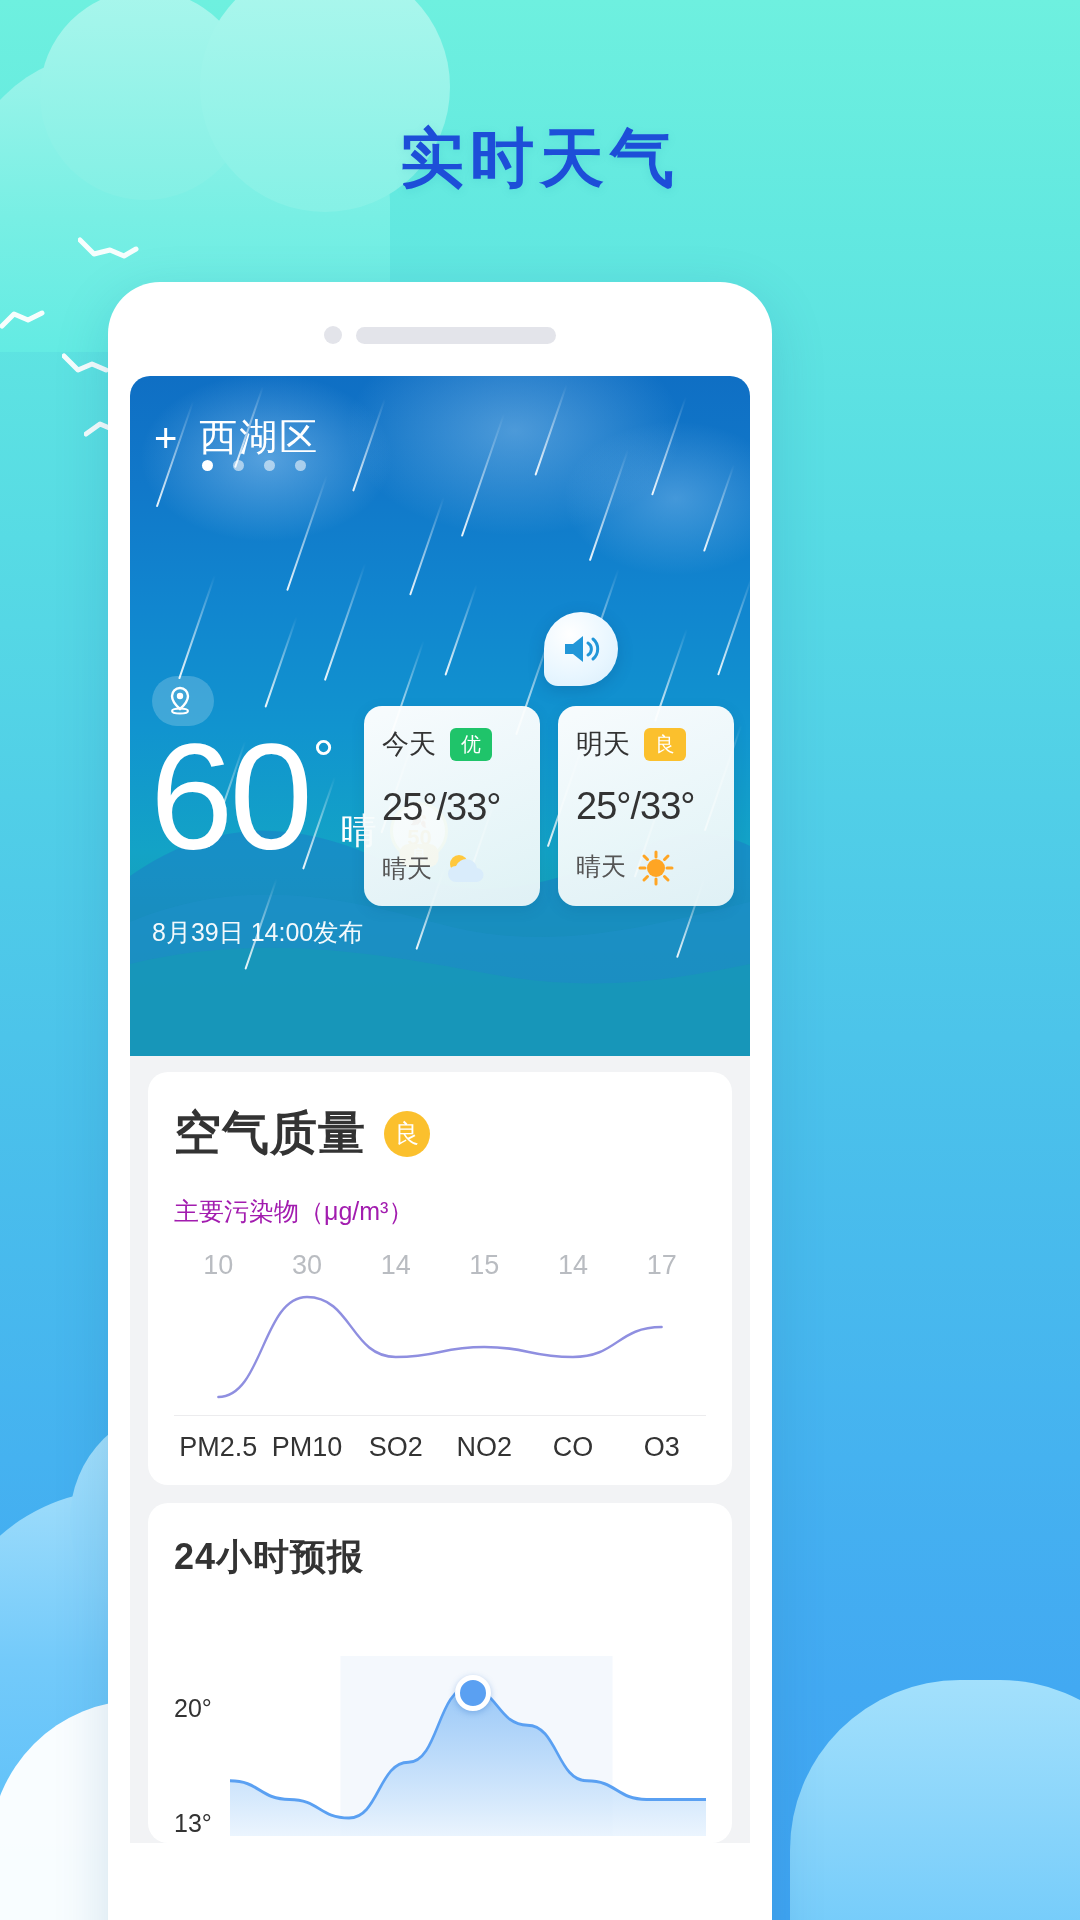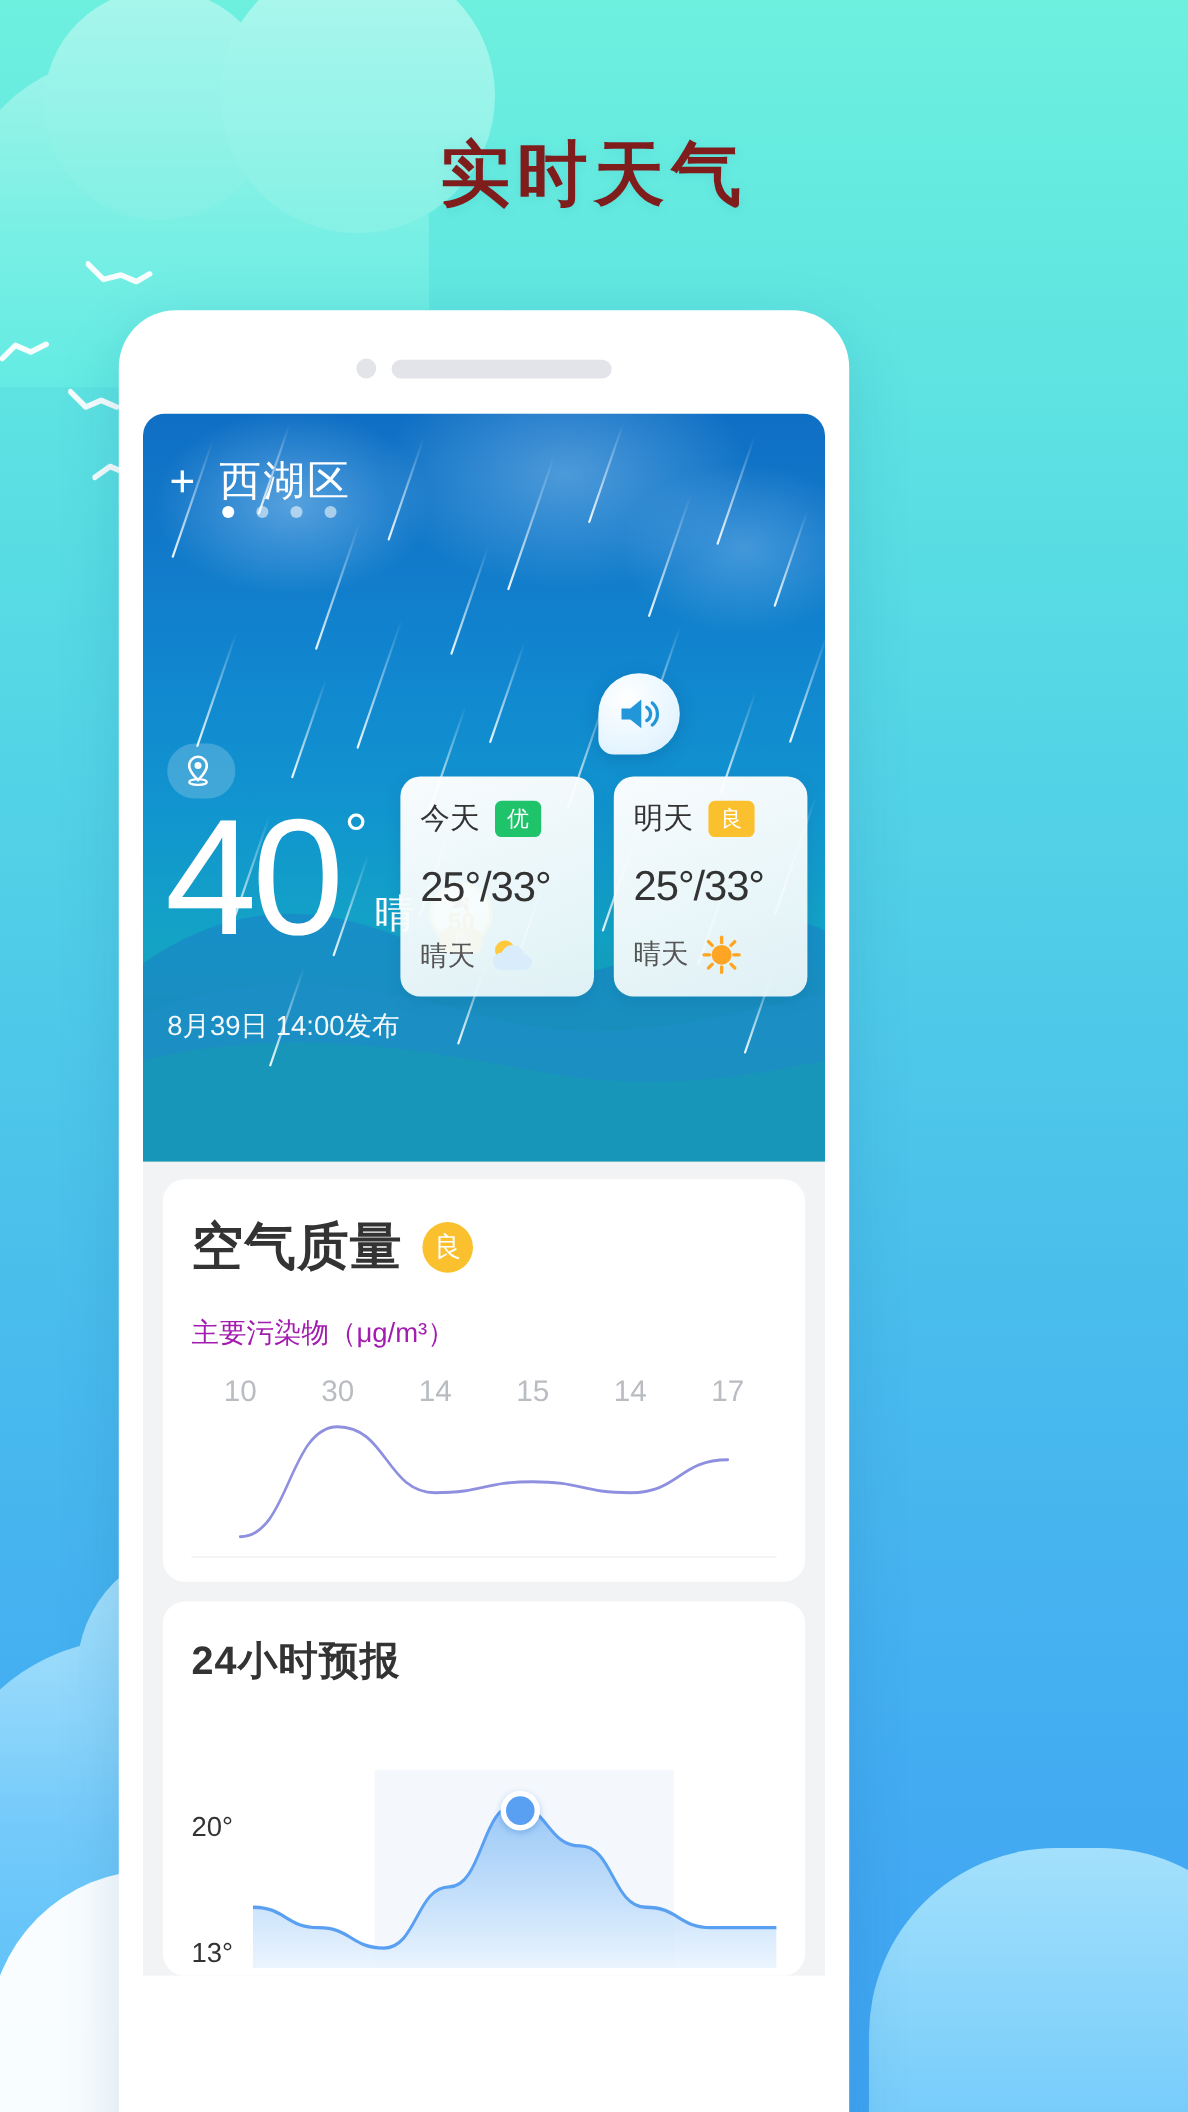--- a/index.html
+++ b/index.html
@@ -45,21 +45,21 @@
     position:absolute; bottom:-60px; right:-90px; width:380px; height:300px;
     background:linear-gradient(180deg,#a3e0fc 0%,#6cc8fa 100%);
     border-radius:170px 170px 0 0;
   }
   .bird { position:absolute; opacity:.95; }
   .bird svg { display:block; }
 
   
   .page-title {
     position:absolute; top:115px; left:0; width:100%;
-    text-align:center; color:#7f1d1d;
+    text-align:center; color:#1d4ed8;
     font-size:64px; font-weight:bold; letter-spacing:6px;
     text-shadow:0 2px 10px rgba(0,140,170,.13);
   }
 
   
   .phone {
     position:absolute; left:108px; top:282px; width:664px; height:1700px;
     background:#ffffff;
     border-radius:52px 52px 0 0;
     box-shadow:0 16px 54px rgba(20,90,140,.17);
@@ -313,21 +313,21 @@
       <div class="alert-pill">
         <svg width="24" height="30" viewBox="0 0 24 30">
           <path d="M12 2 a8 8 0 0 1 8 8 c0 6-8 13-8 13 S4 16 4 10 a8 8 0 0 1 8-8 Z" fill="none" stroke="#ffffff" stroke-width="2.4"></path>
           <circle cx="12" cy="10" r="3.2" fill="#ffffff"></circle>
           <ellipse cx="12" cy="25" rx="8" ry="2.6" fill="none" stroke="#ffffff" stroke-width="2"></ellipse>
         </svg>
       </div>
 
       <div class="temp-row">
         <div class="big-temp">
-          <span>40</span><sup>°</sup>
+          <span>60</span><sup>°</sup>
         </div>
         <div class="cond-wrap">
           <span class="cond-text">晴</span>
           <div class="aqi-chip">
             <span class="leaf">🍂</span>
             <span class="num">50</span>
             <span class="lab">良</span>
           </div>
         </div>
       </div>
@@ -393,20 +393,28 @@
             <div>30</div>
             <div>14</div>
             <div>15</div>
             <div>14</div>
             <div>17</div>
           </div>
           <svg class="aq-svg" viewBox="0 0 600 120" preserveAspectRatio="none">
             <path id="aqPath" d="M 50 110 C 100 110, 100 10, 150 10 C 200 10, 200 70, 250 70 C 300 70, 300 60, 350 60 C 400 60, 400 70, 450 70 C 500 70, 500 40, 550 40" fill="none" stroke="#8f8fe0" stroke-width="2.6" stroke-linecap="round"></path>
           </svg>
           <div class="aq-rule"></div>
+          <div class="aq-labels">
+            <div>PM2.5</div>
+            <div>PM10</div>
+            <div>SO2</div>
+            <div>NO2</div>
+            <div>CO</div>
+            <div>O3</div>
+          </div>
         </div>
       </div>
 
       <div class="hr-card">
         <div class="hr-title">24小时预报</div>
         <div class="hr-body">
           <div class="y-axis">
             <div class="y-hi">20°</div>
             <div>13°</div>
           </div>

